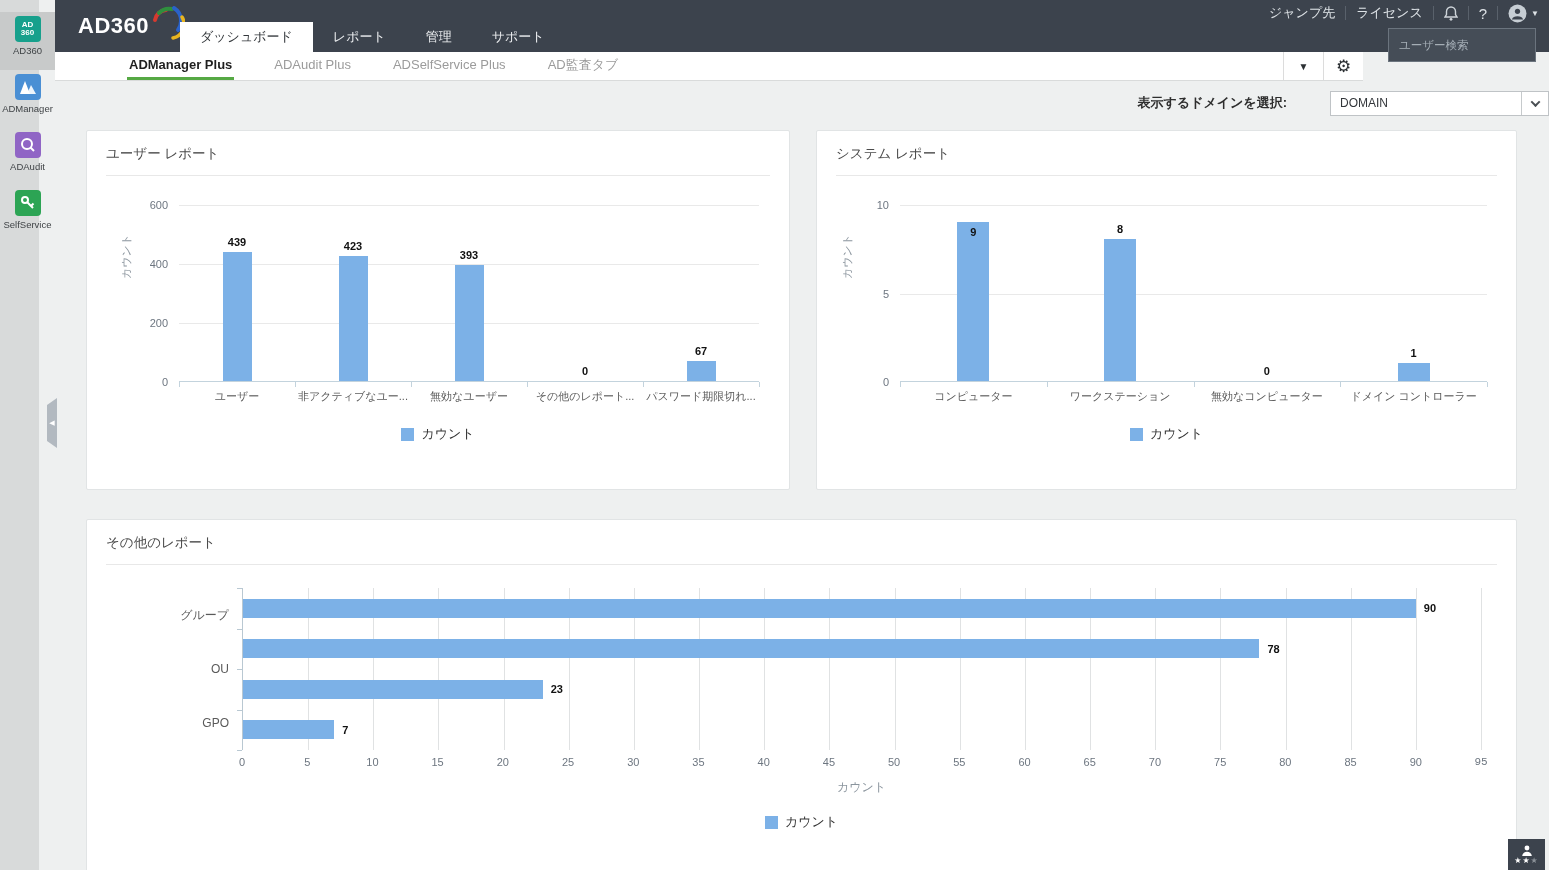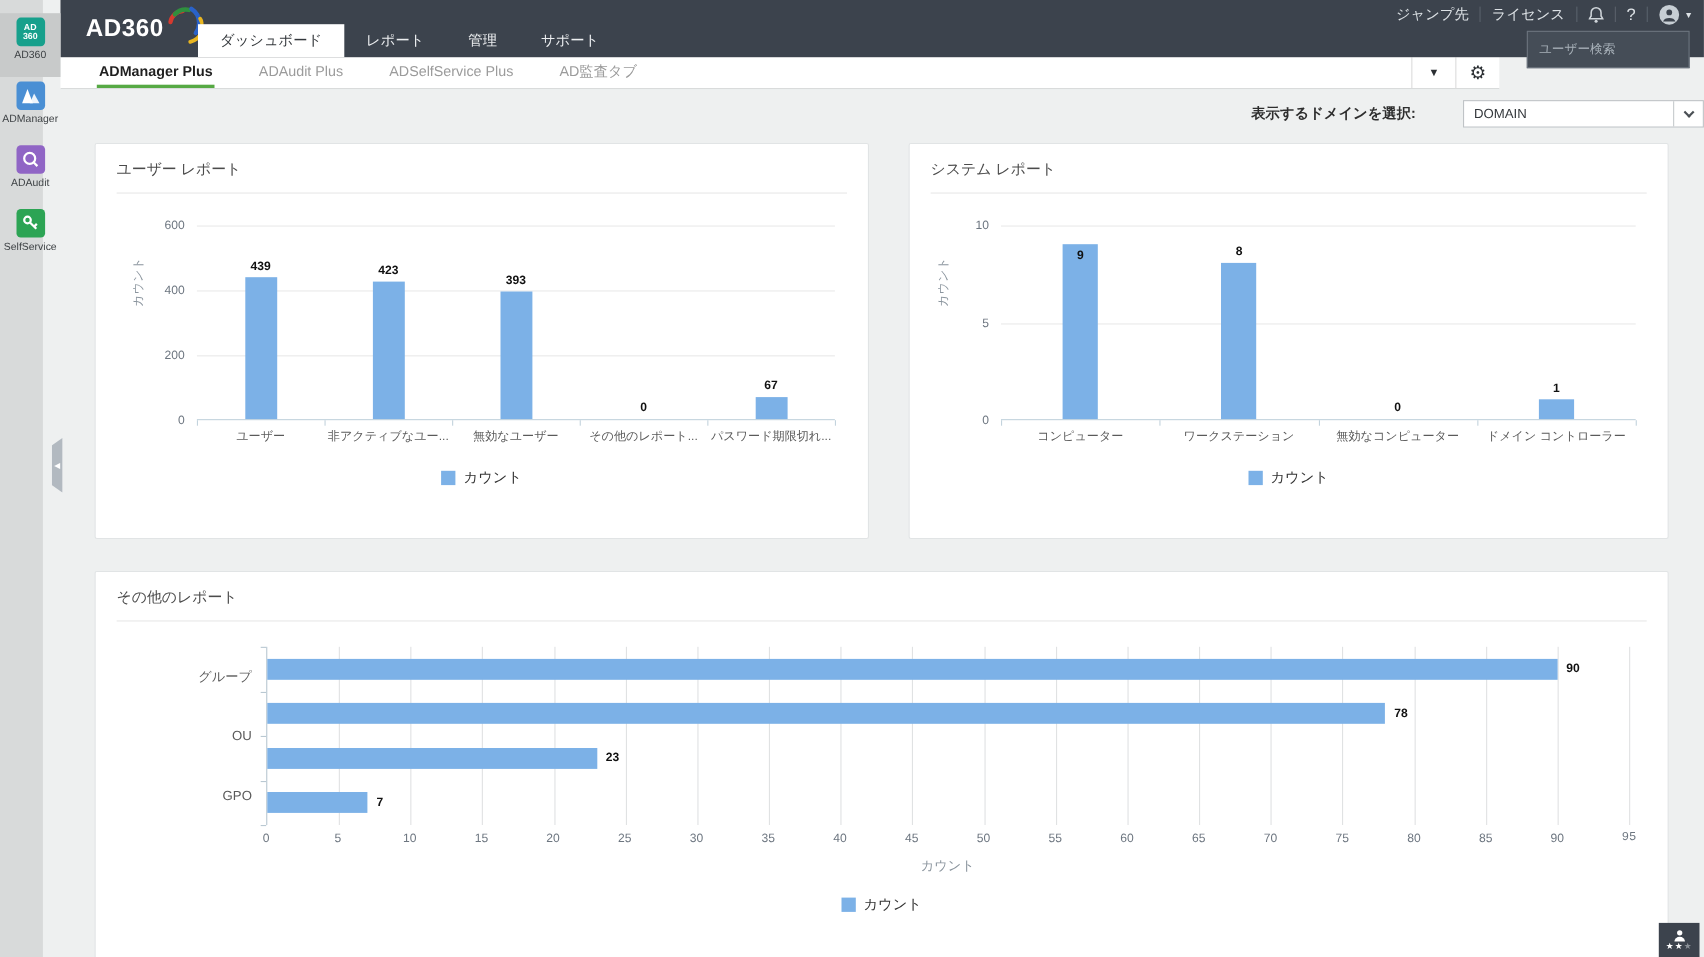--- a/index.html
+++ b/index.html
@@ -36,39 +36,39 @@
   .avatar-wrap { display:flex; align-items:center; cursor:pointer; }
   .caret { font-size:8px; color:#dde2e6; margin-left:4px; }
   .searchbox { position:absolute; right:13px; top:28px; width:148px; height:34px; background:#454d57;
     border:1px solid #6b747e; display:flex; align-items:center; }
   .searchbox input { flex:1; background:transparent; border:none; outline:none; color:#cfd5da;
     font-size:11.5px; padding:0 4px 0 10px; font-family:inherit; }
   .searchbox input::placeholder { color:#a8b1b9; }
 
   
   .subtabs { position:absolute; left:55px; top:52px; width:1308px; height:29px; background:#fff;
-    border-bottom:1px solid #d9dbdb; display:flex; align-items:stretch; z-index:19; }
+    border-bottom:1px solid #d9dbdb; display:flex; align-items:stretch; z-index:19;padding-left:39px; }
   .subtab { margin:0 19px; padding:0 2px; line-height:26px; font-size:13px; color:#9b9b9b; cursor:pointer; white-space:nowrap; }
   .subtab:first-child { margin-left:33px; }
   .subtab.active { color:#1f1f1f; font-weight:bold; border-bottom:3px solid #56a944; }
   .subtab-controls { margin-left:auto; display:flex; align-items:stretch; }
   .ctl-cell { width:40px; border-left:1px solid #dcdcdc; display:flex; align-items:center; justify-content:center; cursor:pointer; }
   .ctl-caret { font-size:10px; color:#2b2f33; }
   .ctl-gear { font-size:17px; color:#2b2f33; line-height:1; }
 
   
   .content { position:absolute; left:55px; top:81px; width:1494px; height:789px; }
   .domain-row { margin-top:9px; display:flex; justify-content:flex-end; align-items:center; height:26px;gap:32px; }
   .domain-label { font-size:13px; font-weight:bold; color:#2e2e2e; margin-right:11px; }
   .domain-select { width:219px; height:25px; background:#fff; border:1px solid #bfc3c6; display:flex; align-items:center; cursor:pointer; }
   .domain-value { flex:1; font-size:12px; color:#33373b; padding-left:9px; }
   .domain-chev { width:27px; align-self:stretch; border-left:1px solid #c6cacc; display:flex; align-items:center; justify-content:center; }
   .chev-down { width:7px; height:7px; border-right:2px solid #4a4f54; border-bottom:2px solid #4a4f54; transform:rotate(45deg) translate(-1px,-1px); }
 
-  .cards-row { display:flex; margin:14px 32px 0 31px; gap:36px; }
+  .cards-row { display:flex; margin:14px 32px 0 31px; gap:26px; }
   .card { background:#fff; border:1px solid #e1e4e5; border-radius:2px; }
   .card-title { padding:14px 19px 0; font-size:13.5px; color:#4b4b4b; }
   .card-divider { margin:12px 19px 0; border-top:1px solid #e8e8e8; }
   .card-user { width:704px; height:360px; }
   .card-system { flex:1; height:360px; }
   .card-other { margin:29px 32px 0 31px; height:430px; }
 
   
   .vplot { position:relative; border-bottom:1px solid #c3d3dd; }
   .gridline-h { position:absolute; left:0; right:0; height:1px; background:#e9e9e9; }

